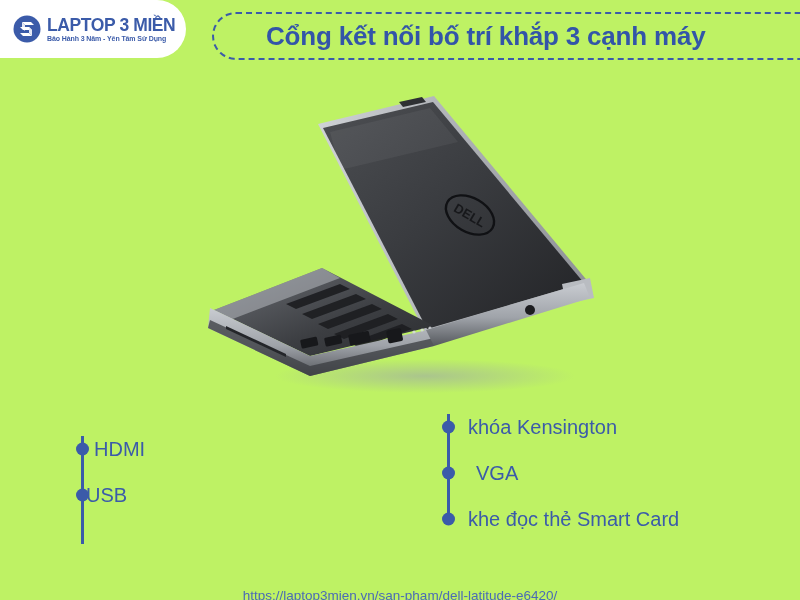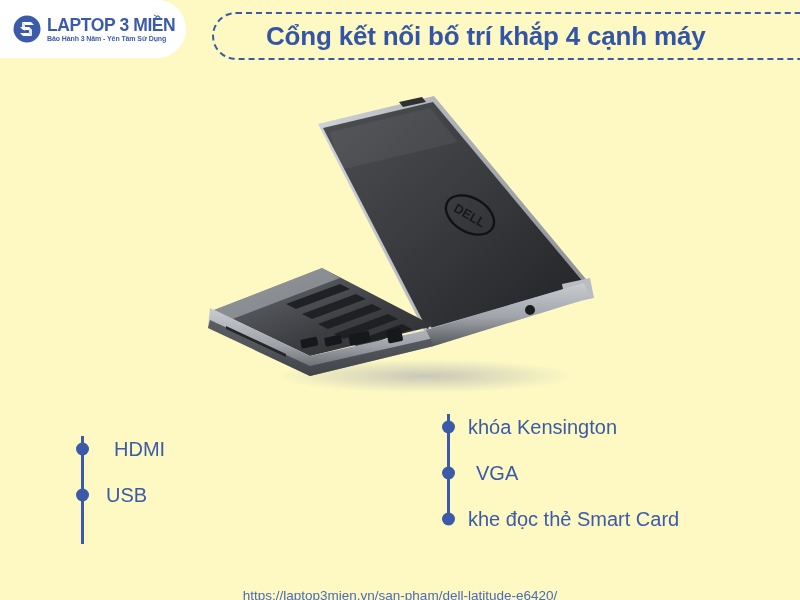--- a/index.html
+++ b/index.html
@@ -4,21 +4,21 @@
 <style>
   * { margin:0; padding:0; box-sizing:border-box; }
   html, body {
     width:800px; height:600px;
     font-family:"Liberation Sans", sans-serif;
     overflow:hidden;
   }
   #page {
     position:relative;
     width:800px; height:600px;
-    background:#fef9c3;
+    background:#bef264;
   }
 
   
   #logo-pill {
     position:absolute; left:-40px; top:0;
     width:226px; height:58px;
     background:#ffffff;
     border-radius:0 30px 30px 0;
     display:flex; align-items:center;
     padding-left:52px;
@@ -75,21 +75,21 @@
     width:13px; height:13px;
     border-radius:50%;
     background:#3b5ba9;
     z-index:2;
   }
   .port-label {
     margin-left:28px;
     font-size:20px; color:#3b5ba9;
     white-space:nowrap;
   }
-  #column-left .port-label  { margin-left:32px; }
+  #column-left .port-label  { margin-left:12px; }
   #column-right .port-label { margin-left:28px; }
   .indent-1 { padding-left:8px; }
 
   
   #footer-url {
     position:absolute; left:0; top:588px;
     width:800px; text-align:center;
     font-size:13.5px; color:#4a6bb5;
   }
 </style>
@@ -107,21 +107,21 @@
       <path d="M16 36 L34 36 L40 42 L22 42 L16 36 Z" fill="#ffffff"></path>
       <path d="M40 30 L40 42 L34 36 L34 24 L40 30 Z" fill="#e4e8f4"></path>
     </svg>
     <div id="logo-text-wrap">
       <div id="logo-title">LAPTOP 3 MIỀN</div>
       <div id="logo-tagline">Bảo Hành 3 Năm - Yên Tâm Sử Dụng</div>
     </div>
   </div>
 
   <div id="title-box">
-    <span id="title-text">Cổng kết nối bố trí khắp 4 cạnh máy</span>
+    <span id="title-text">Cổng kết nối bố trí khắp 3 cạnh máy</span>
   </div>
 
   <div id="laptop-figure">
     <svg id="laptop-svg" viewBox="0 0 420 310">
       <defs>
         <linearGradient id="lidGrad" x1="0" y1="0" x2="1" y2="1">
           <stop offset="0%" stop-color="#4d4f53"></stop>
           <stop offset="45%" stop-color="#3a3c40"></stop>
           <stop offset="100%" stop-color="#222326"></stop>
         </linearGradient>

